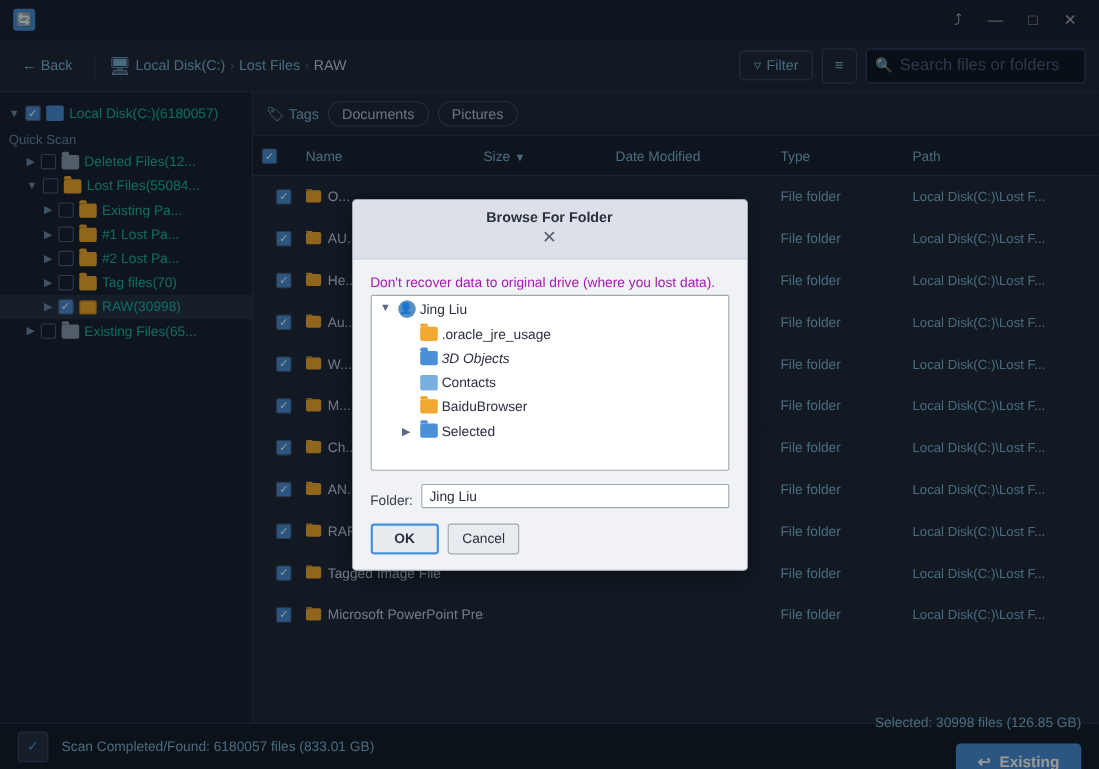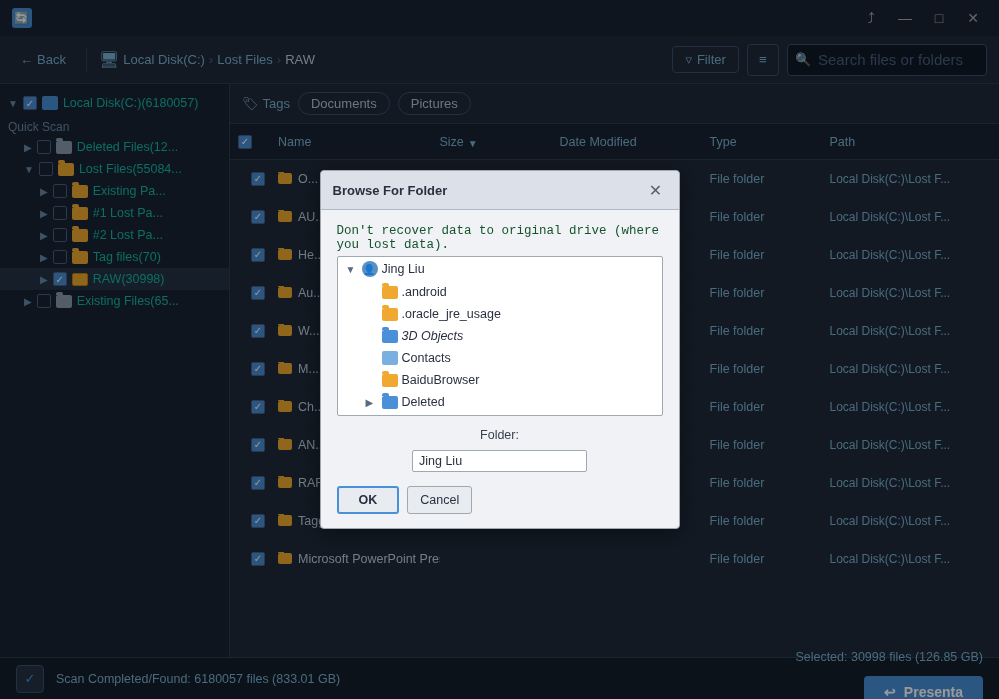--- a/index.html
+++ b/index.html
@@ -73,35 +73,35 @@
     .status-left { display: flex; align-items: center; gap: 12px; }
     .status-icon { width: 28px; height: 28px; background: #253445; border: 1px solid #3a5070; border-radius: 4px; display: flex; align-items: center; justify-content: center; color: #4a90d9; }
     .status-text { color: #7ab3d4; font-size: 12.5px; }
     .status-right { display: flex; align-items: flex-end; gap: 12px; flex-direction: column; }
     .selected-text { color: #7ab3d4; font-size: 12.5px; }
     .recover-btn { background: #4a90d9; border: none; color: white; padding: 8px 20px; border-radius: 4px; cursor: pointer; font-size: 14px; font-weight: 600; display: flex; align-items: center; gap: 8px; }
 
     
     .overlay { position: fixed; top: 0; left: 0; width: 999px; height: 699px; background: rgba(0,0,0,0.4); display: flex; align-items: center; justify-content: center; z-index: 100; }
     .dialog { background: #f0f2f5; border: 1px solid #a0a8b0; border-radius: 4px; width: 360px; box-shadow: 0 4px 20px rgba(0,0,0,0.4); color: #2a3040; }
-    .dialog-titlebar { background: #dce0e8; padding: 8px 12px; display: flex; align-items: center; justify-content: space-between; border-radius: 4px 4px 0 0; border-bottom: 1px solid #b0b8c4; }
+    .dialog-titlebar { background: #dce0e8; padding: 8px 12px; display: flex; align-items: center; justify-content: space-between; border-radius: 4px 4px 0 0; border-bottom: 1px solid #b0b8c4; flex-direction: column; }
     .dialog-title { font-size: 13px; font-weight: 600; color: #2a3040; }
     .dialog-close { background: transparent; border: none; cursor: pointer; font-size: 16px; color: #5a6070; width: 22px; height: 22px; display: flex; align-items: center; justify-content: center; border-radius: 3px; }
     .dialog-body { padding: 14px 16px; }
-    .dialog-warning { font-size: 12.5px; color: #14532d; margin-bottom: 4px; font-family: Liberation Mono, monospace; }
+    .dialog-warning { font-size: 12.5px; color: #a21caf; margin-bottom: 4px; }
     .folder-tree { border: 1px solid #a0a8b0; background: white; height: 160px; border-radius: 2px; overflow-y: auto; margin-bottom: 12px; }
     .tree-item { display: flex; align-items: center; gap: 4px; padding: 4px 8px; cursor: pointer; font-size: 12.5px; }
     .tree-folder { width: 16px; height: 13px; background: #4a90d9; border-radius: 2px; flex-shrink: 0; position: relative; }
     .tree-folder::before { content: ''; position: absolute; top: -3px; left: 0; width: 7px; height: 3px; background: #4a90d9; border-radius: 2px 2px 0 0; }
     .tree-folder-yellow { width: 16px; height: 13px; background: #f0a830; border-radius: 2px; flex-shrink: 0; position: relative; }
     .tree-folder-yellow::before { content: ''; position: absolute; top: -3px; left: 0; width: 7px; height: 3px; background: #f0a830; border-radius: 2px 2px 0 0; }
     .tree-person { width: 16px; height: 16px; background: #5a90c0; border-radius: 50%; flex-shrink: 0; display: flex; align-items: center; justify-content: center; font-size: 10px; color: white; }
     .tree-contacts { width: 16px; height: 14px; background: #7ab0e0; border-radius: 2px; flex-shrink: 0; }
     .tree-expand { font-size: 10px; color: #5a6a80; width: 12px; }
-    .folder-input-row { display: flex; align-items: center; gap: 8px; margin-bottom: 14px; font-size: 12.5px; color: #3a4050; flex-direction: column; }
+    .folder-input-row { display: flex; align-items: flex-end; gap: 8px; margin-bottom: 14px; font-size: 12.5px; color: #3a4050; }
     .folder-input { flex: 1; border: 1px solid #a0a8b0; border-radius: 2px; padding: 3px 6px; font-size: 12.5px; background: white; color: #2a3040; }
     .dialog-buttons { display: flex; gap: 8px; justify-content: flex-start; }
     .btn-make-folder { background: #e8ecf0; border: 1px solid #a0a8b0; padding: 5px 12px; border-radius: 3px; cursor: pointer; font-size: 12.5px; color: #2a3040; }
     .btn-ok { background: #e8ecf0; border: 2px solid #4a90d9; padding: 5px 20px; border-radius: 3px; cursor: pointer; font-size: 12.5px; color: #2a3040; font-weight: 600; }
     .btn-cancel { background: #e8ecf0; border: 1px solid #a0a8b0; padding: 5px 12px; border-radius: 3px; cursor: pointer; font-size: 12.5px; color: #2a3040; }
     ::-webkit-scrollbar { width: 6px; height: 6px; }
     ::-webkit-scrollbar-track { background: #1a2332; }
     ::-webkit-scrollbar-thumb { background: #3a5070; border-radius: 3px; }
   </style>
 </head>
@@ -431,21 +431,21 @@
 
 <div class="statusbar">
   <div class="status-left">
     <div class="status-icon">✓</div>
     <span class="status-text">Scan Completed/Found: 6180057 files (833.01 GB)</span>
   </div>
   <div class="status-right">
     <span class="selected-text">Selected: 30998 files (126.85 GB)</span>
     <button class="recover-btn">
       <span>↩</span>
-      <span>Presenta</span>
+      <span>Existing</span>
     </button>
   </div>
 </div>
 
 <div class="overlay">
   <div class="dialog">
 
     <div class="dialog-titlebar">
       <span class="dialog-title">Browse For Folder</span>
       <button class="dialog-close">✕</button>
@@ -455,25 +455,20 @@
       <div class="dialog-warning">Don't recover data to original drive (where you lost data).</div>
 
       <div class="folder-tree">
 
         <div class="tree-item">
           <span class="tree-expand">▼</span>
           <div class="tree-person">👤</div>
           <span>Jing Liu</span>
         </div>
 
-        <div class="tree-item" style="padding-left:28px;">
-          <span class="tree-expand"></span>
-          <div class="tree-folder-yellow"></div>
-          <span>.android</span>
-        </div>
 
         <div class="tree-item" style="padding-left:28px;">
           <span class="tree-expand"></span>
           <div class="tree-folder-yellow"></div>
           <span>.oracle_jre_usage</span>
         </div>
 
         <div class="tree-item" style="padding-left:28px;font-style:italic;">
           <span class="tree-expand"></span>
           <div class="tree-folder"></div>
@@ -488,21 +483,21 @@
 
         <div class="tree-item" style="padding-left:28px;">
           <span class="tree-expand"></span>
           <div class="tree-folder-yellow"></div>
           <span>BaiduBrowser</span>
         </div>
 
         <div class="tree-item" style="padding-left:28px;">
           <span class="tree-expand">▶</span>
           <div class="tree-folder"></div>
-          <span>Deleted</span>
+          <span>Selected</span>
         </div>
       </div>
 
       <div class="folder-input-row">
         <label>Folder:</label>
         <input class="folder-input" type="text" value="Jing Liu" style="">
       </div>
 
       <div class="dialog-buttons">
         <button class="btn-ok">OK</button>

